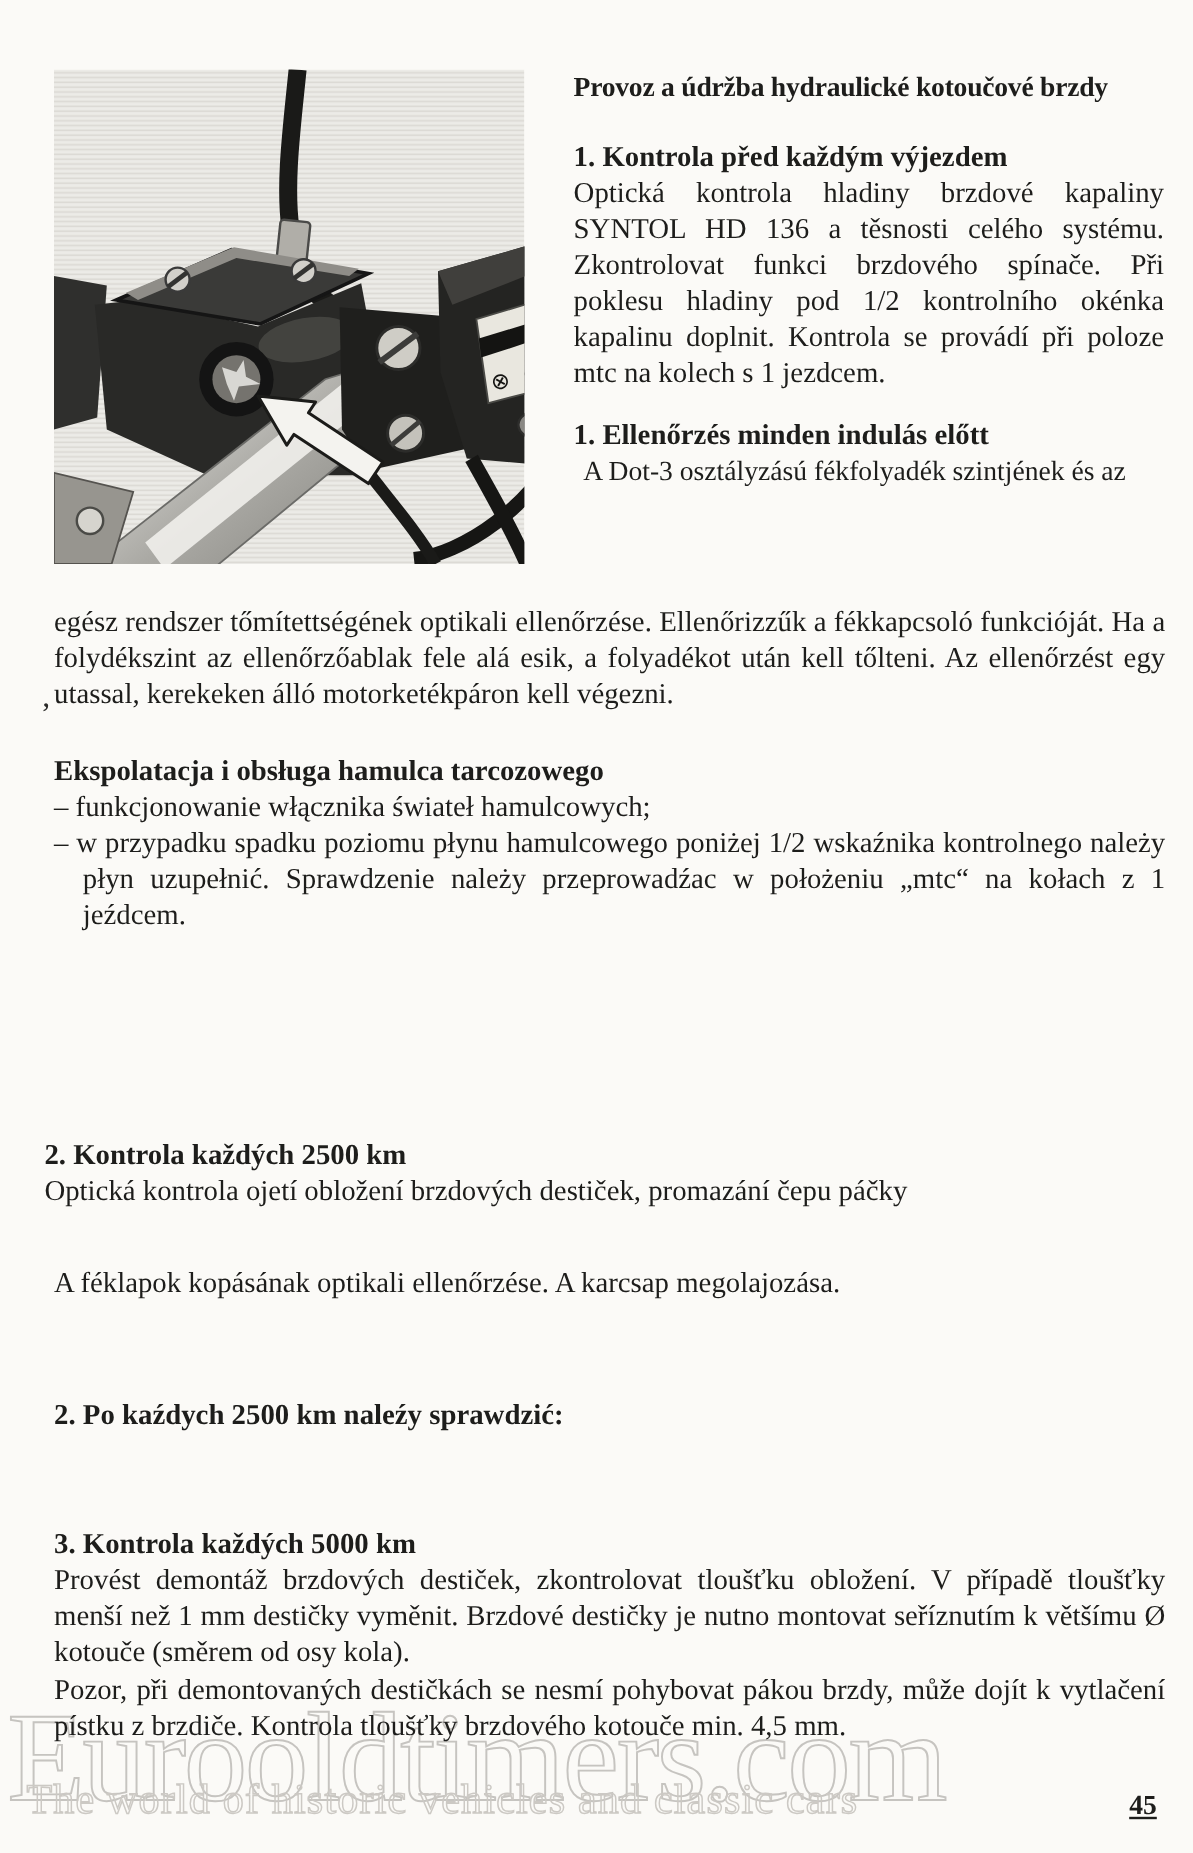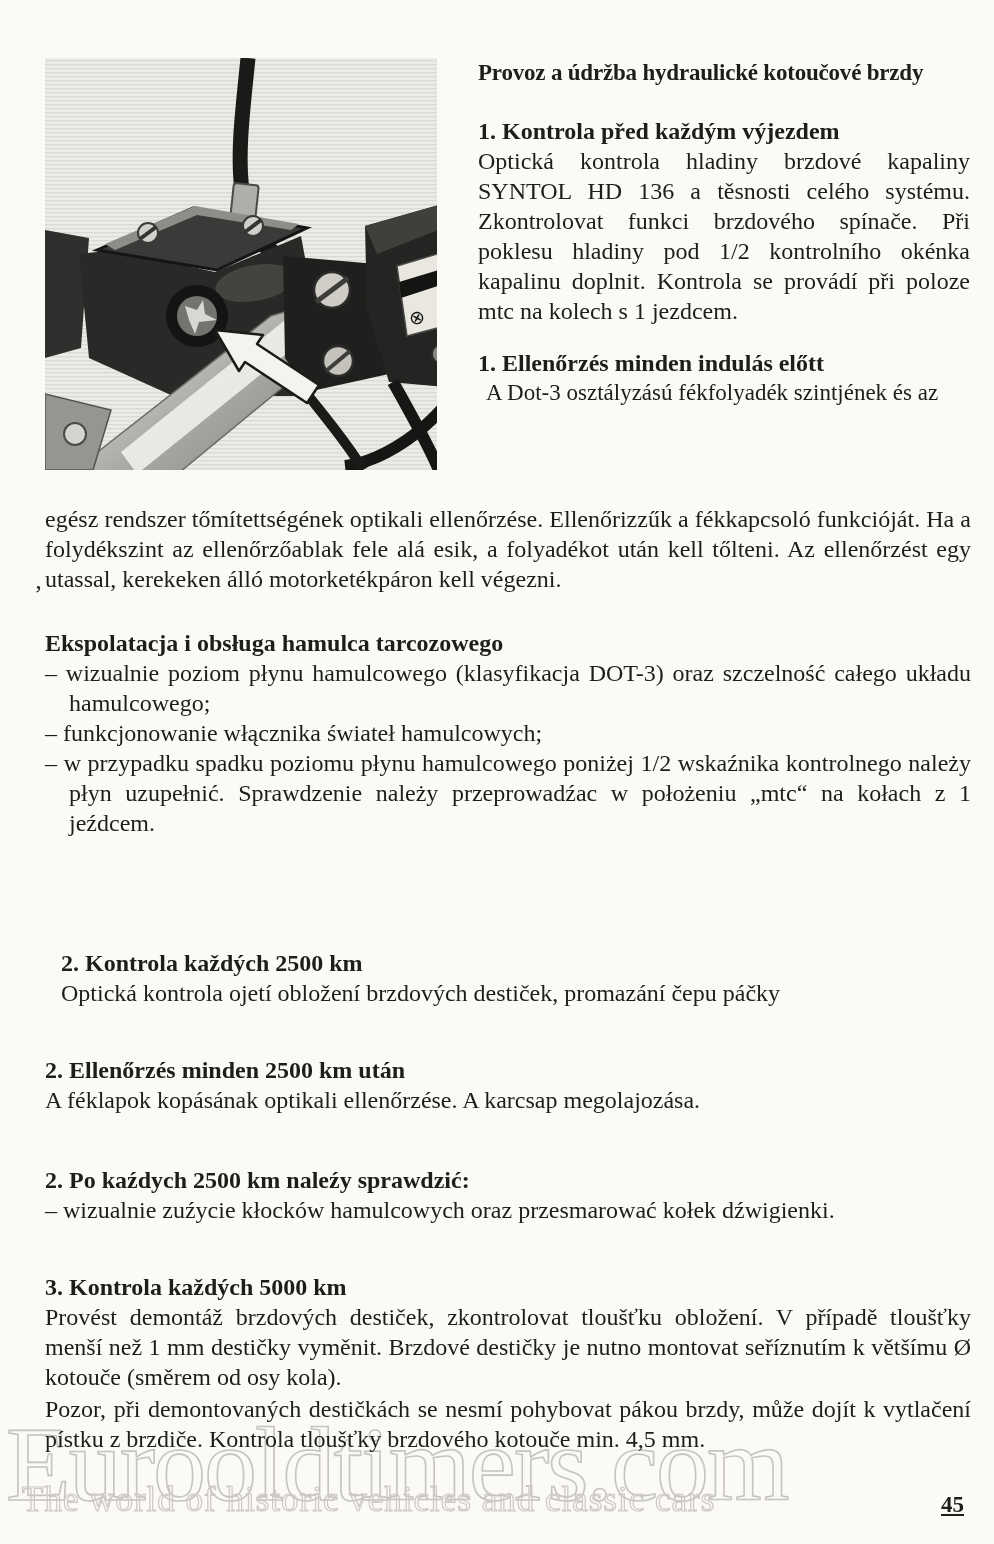--- a/index.html
+++ b/index.html
@@ -22,21 +22,21 @@
   .cz-check-body{margin:0;}
   .hu-title{margin:34px 0 0 0;text-align:justify;}
   .hu-check-heading{margin:22px 0 0 0;}
   .hu-line{font-size:23px;line-height:30px;white-space:nowrap;text-indent:8px;margin:0;}
   .hu-full{left:45px;top:480px;width:926px;}
   .stray-mark{left:34px;top:580px;font-size:26px;color:#2a2a28;}
   .pl-block{left:45px;top:628px;width:926px;}
   .pl-sub{margin:22px 0 0 0;}
   .pl-list{margin:0;}
   .pl-item{padding-left:24px;text-indent:-24px;font-size:24px;line-height:30px;text-align:justify;}
-  .sec-2500-cz{left:61px;top:948px;width:926px;}
+  .sec-2500-cz{left:37px;top:948px;width:926px;}
   .sec-2500-hu{left:45px;top:1055px;width:926px;}
   .sec-2500-pl{left:45px;top:1165px;width:926px;}
   .sec-5000{left:45px;top:1272px;width:926px;z-index:2;}
   .sec-5000 .para2{margin-top:2px;}
   .sec-body{margin:0;}
   
   .wm-main{
     left:6px;top:1404px;width:984px;white-space:nowrap;z-index:1;
     font-size:106px;letter-spacing:-2px;font-weight:normal;
     color:transparent;-webkit-text-stroke:1.6px #c6c4c0;
@@ -142,39 +142,36 @@
   <p class="hu-line">A Dot-3 osztályzású fékfolyadék szintjének és az</p>
 </div>
 
 <p class="abs body-text hu-full">egész rendszer tőmítettségének optikali ellenőrzése. Ellenőrizzűk a fékkapcsoló funkcióját. Ha a folydékszint az ellenőrzőablak fele alá esik, a folyadékot után kell tőlteni. Az ellenőrzést egy utassal, kerekeken álló motorketékpáron kell végezni.</p>
 
 <span class="abs stray-mark">’</span>
 
 <div class="abs pl-block">
   <div class="heading">Ekspolatacja i obsługa hamulca tarcozowego</div>
   <div class="pl-list">
-    <div class="pl-item">– wizualnie poziom płynu hamulcowego (klasyfikacja DOT-3) oraz szczelność całego układu hamulcowego;</div>
     <div class="pl-item">– funkcjonowanie włącznika świateł hamulcowych;</div>
     <div class="pl-item">– w przypadku spadku poziomu płynu hamulcowego poniżej 1/2 wskaźnika kontrolnego należy płyn uzupełnić. Sprawdzenie należy przeprowadźac w położeniu „mtc“ na kołach z 1 jeźdcem.</div>
   </div>
 </div>
 
 <div class="abs sec-2500-cz">
   <div class="heading">2. Kontrola každých 2500 km</div>
   <p class="body-text sec-body">Optická kontrola ojetí obložení brzdových destiček, promazání čepu páčky</p>
 </div>
 
 <div class="abs sec-2500-hu">
-  <div class="heading">2. Ellenőrzés minden 2500 km után</div>
   <p class="body-text sec-body">A féklapok kopásának optikali ellenőrzése. A karcsap megolajozása.</p>
 </div>
 
 <div class="abs sec-2500-pl">
   <div class="heading">2. Po kaźdych 2500 km naleźy sprawdzić:</div>
-  <p class="body-text sec-body">– wizualnie zuźycie kłocków hamulcowych oraz przesmarować kołek dźwigienki.</p>
 </div>
 
 <div class="abs sec-5000">
   <div class="heading">3. Kontrola každých 5000 km</div>
   <p class="body-text sec-body">Provést demontáž brzdových destiček, zkontrolovat tloušťku obložení. V případě tloušťky menší než 1 mm destičky vyměnit. Brzdové destičky je nutno montovat seříznutím k většímu Ø kotouče (směrem od osy kola).</p>
   <p class="body-text sec-body para2">Pozor, při demontovaných destičkách se nesmí pohybovat pákou brzdy, může dojít k vytlačení pístku z brzdiče. Kontrola tloušťky brzdového kotouče min. 4,5 mm.</p>
 </div>
 
 <div class="abs wm-main">Eurooldtimers.com</div>
 <div class="abs wm-tag">The world of historic vehicles and classic cars</div>

